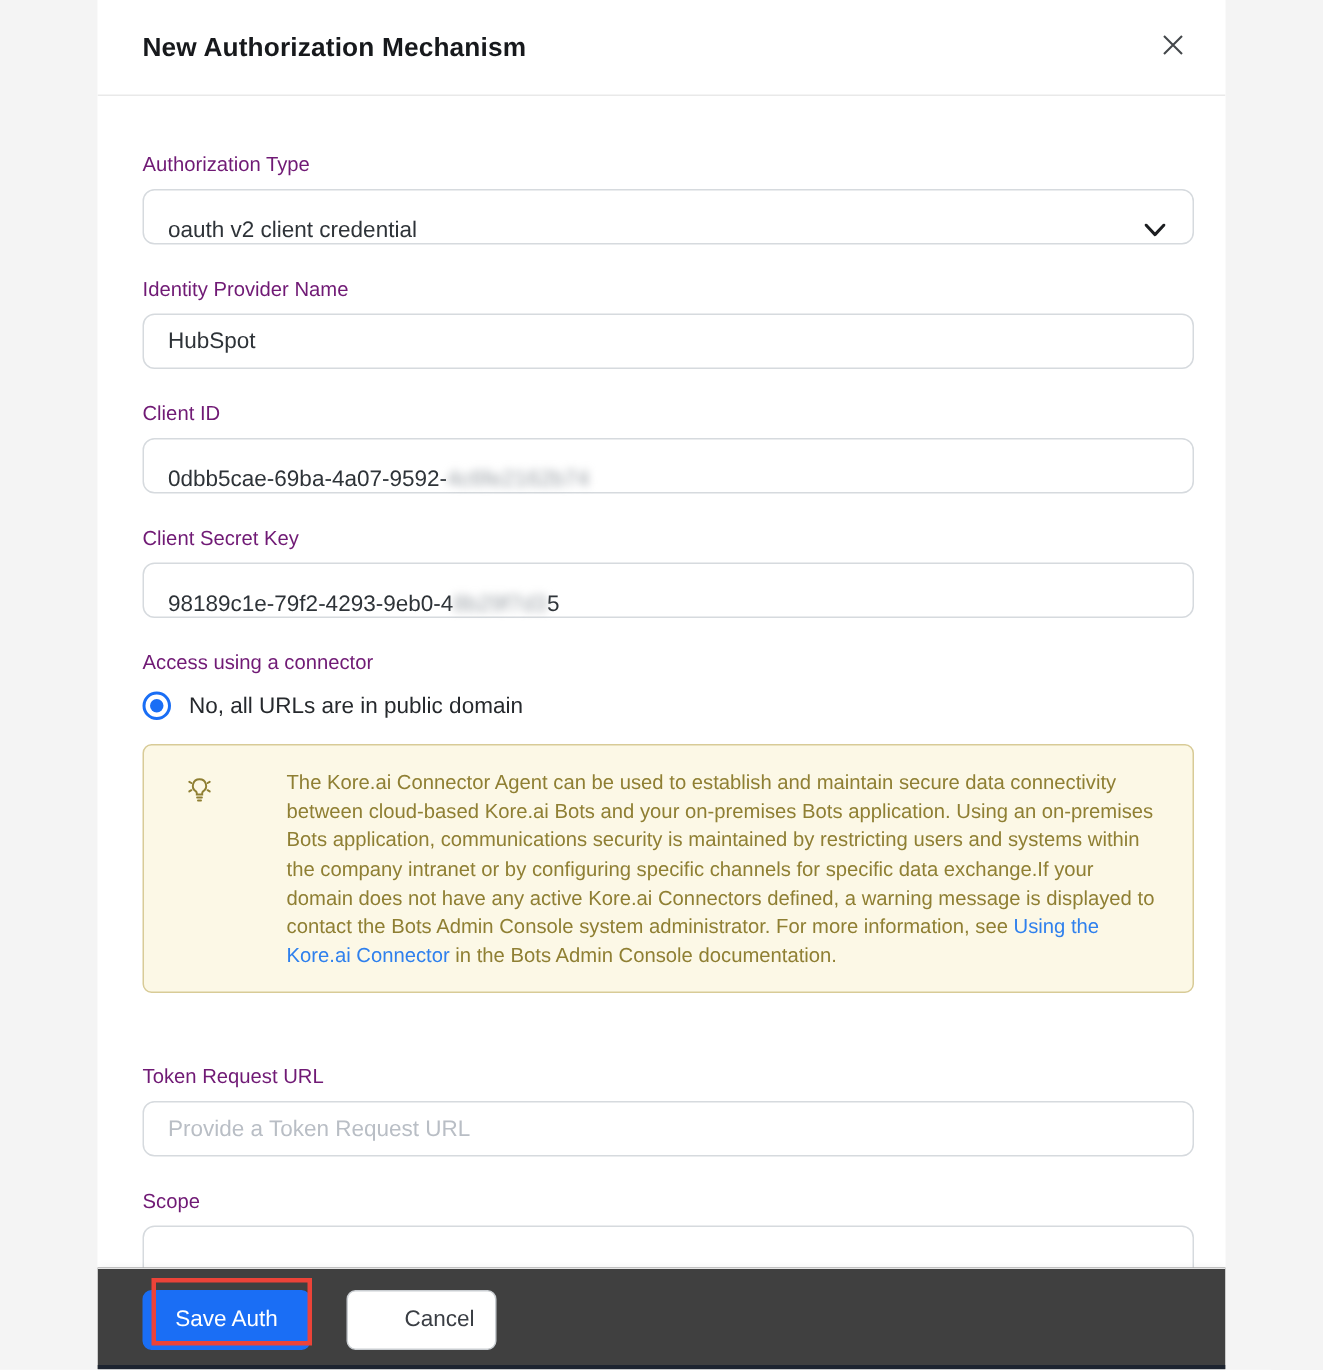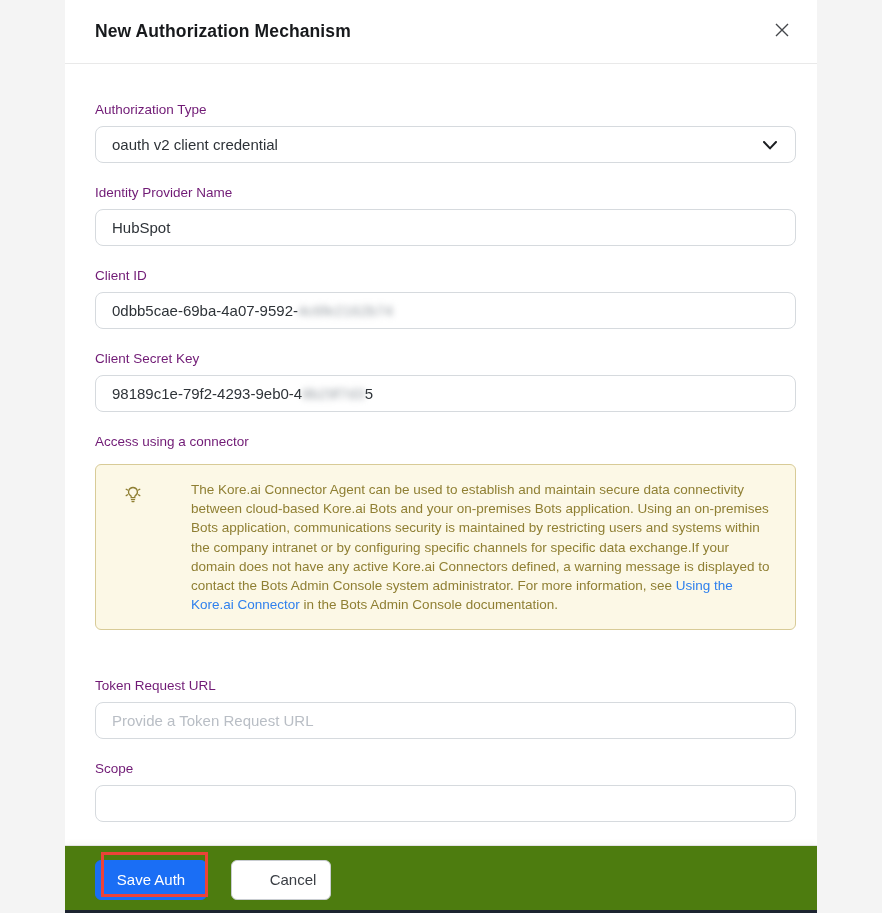--- a/index.html
+++ b/index.html
@@ -46,21 +46,21 @@
     color: #701a75;
     margin-bottom: 9px;
   }
   .control {
     width: 100%;
     height: 37px;
     border: 1px solid #d6dade;
     border-radius: 8px;
     background: #fff;
     display: flex;
-    align-items: center;
+    align-items: flex-end;
     padding: 0 16px;
     font-size: 15px;
     color: #2e3338;
     font-family: "Liberation Sans", "DejaVu Sans", sans-serif;
   }
   input.control { display: block; outline: none; }
   input.control::placeholder { color: #b9bec5; opacity: 1; }
   .field { margin-bottom: 22px; }
 
   .select-control { justify-content: space-between; cursor: pointer; }
@@ -126,21 +126,21 @@
   .note-link { color: #2f80ed; text-decoration: none; cursor: pointer; }
 
   
   .gap-after-note { height: 48px; }
 
   
   .modal-footer {
     position: absolute;
     left: 0; right: 0; bottom: 0;
     height: 68px;
-    background: #4d7c0f;
+    background: #404040;
     border-top: 1px solid #e3e3e3;
     box-shadow: 0 -2px 6px rgba(0,0,0,0.04);
     display: flex;
     align-items: center;
     padding-left: 30px;
   }
   .btn {
     height: 40px;
     border-radius: 6px;
     font-size: 15px;
@@ -228,20 +228,26 @@
       <div class="control">
         <span>98189c1e-79f2-4293-9eb0-4</span>
           <span class="blur-text">8b29f7d3</span>
           <span>5</span>
       </div>
     </div>
 
     <div>
       <label class="field-label radio-group-label">Access using a connector</label>
 
+      <div class="radio-row selected">
+        <span class="radio-circle">
+            <span class="radio-dot"></span>
+          </span>
+        <span class="radio-label">No, all URLs are in public domain</span>
+      </div>
 
     </div>
 
     <div class="note-box">
       <div class="note-icon-col">
         <svg width="20" height="22" viewBox="0 0 20 22">
           <g stroke="#8f7f33" stroke-width="1.3" fill="none" stroke-linecap="round">
             <path d="M10 4.5 a4.4 4.4 0 0 1 2.4 8.1 c-.4.3-.6.7-.6 1.2 v.8 h-3.6 v-.8 c0-.5-.2-.9-.6-1.2 A4.4 4.4 0 0 1 10 4.5 z"></path>
             <line x1="8.4" y1="16.6" x2="11.6" y2="16.6"></line>
             <line x1="9" y1="18.6" x2="11" y2="18.6"></line>

